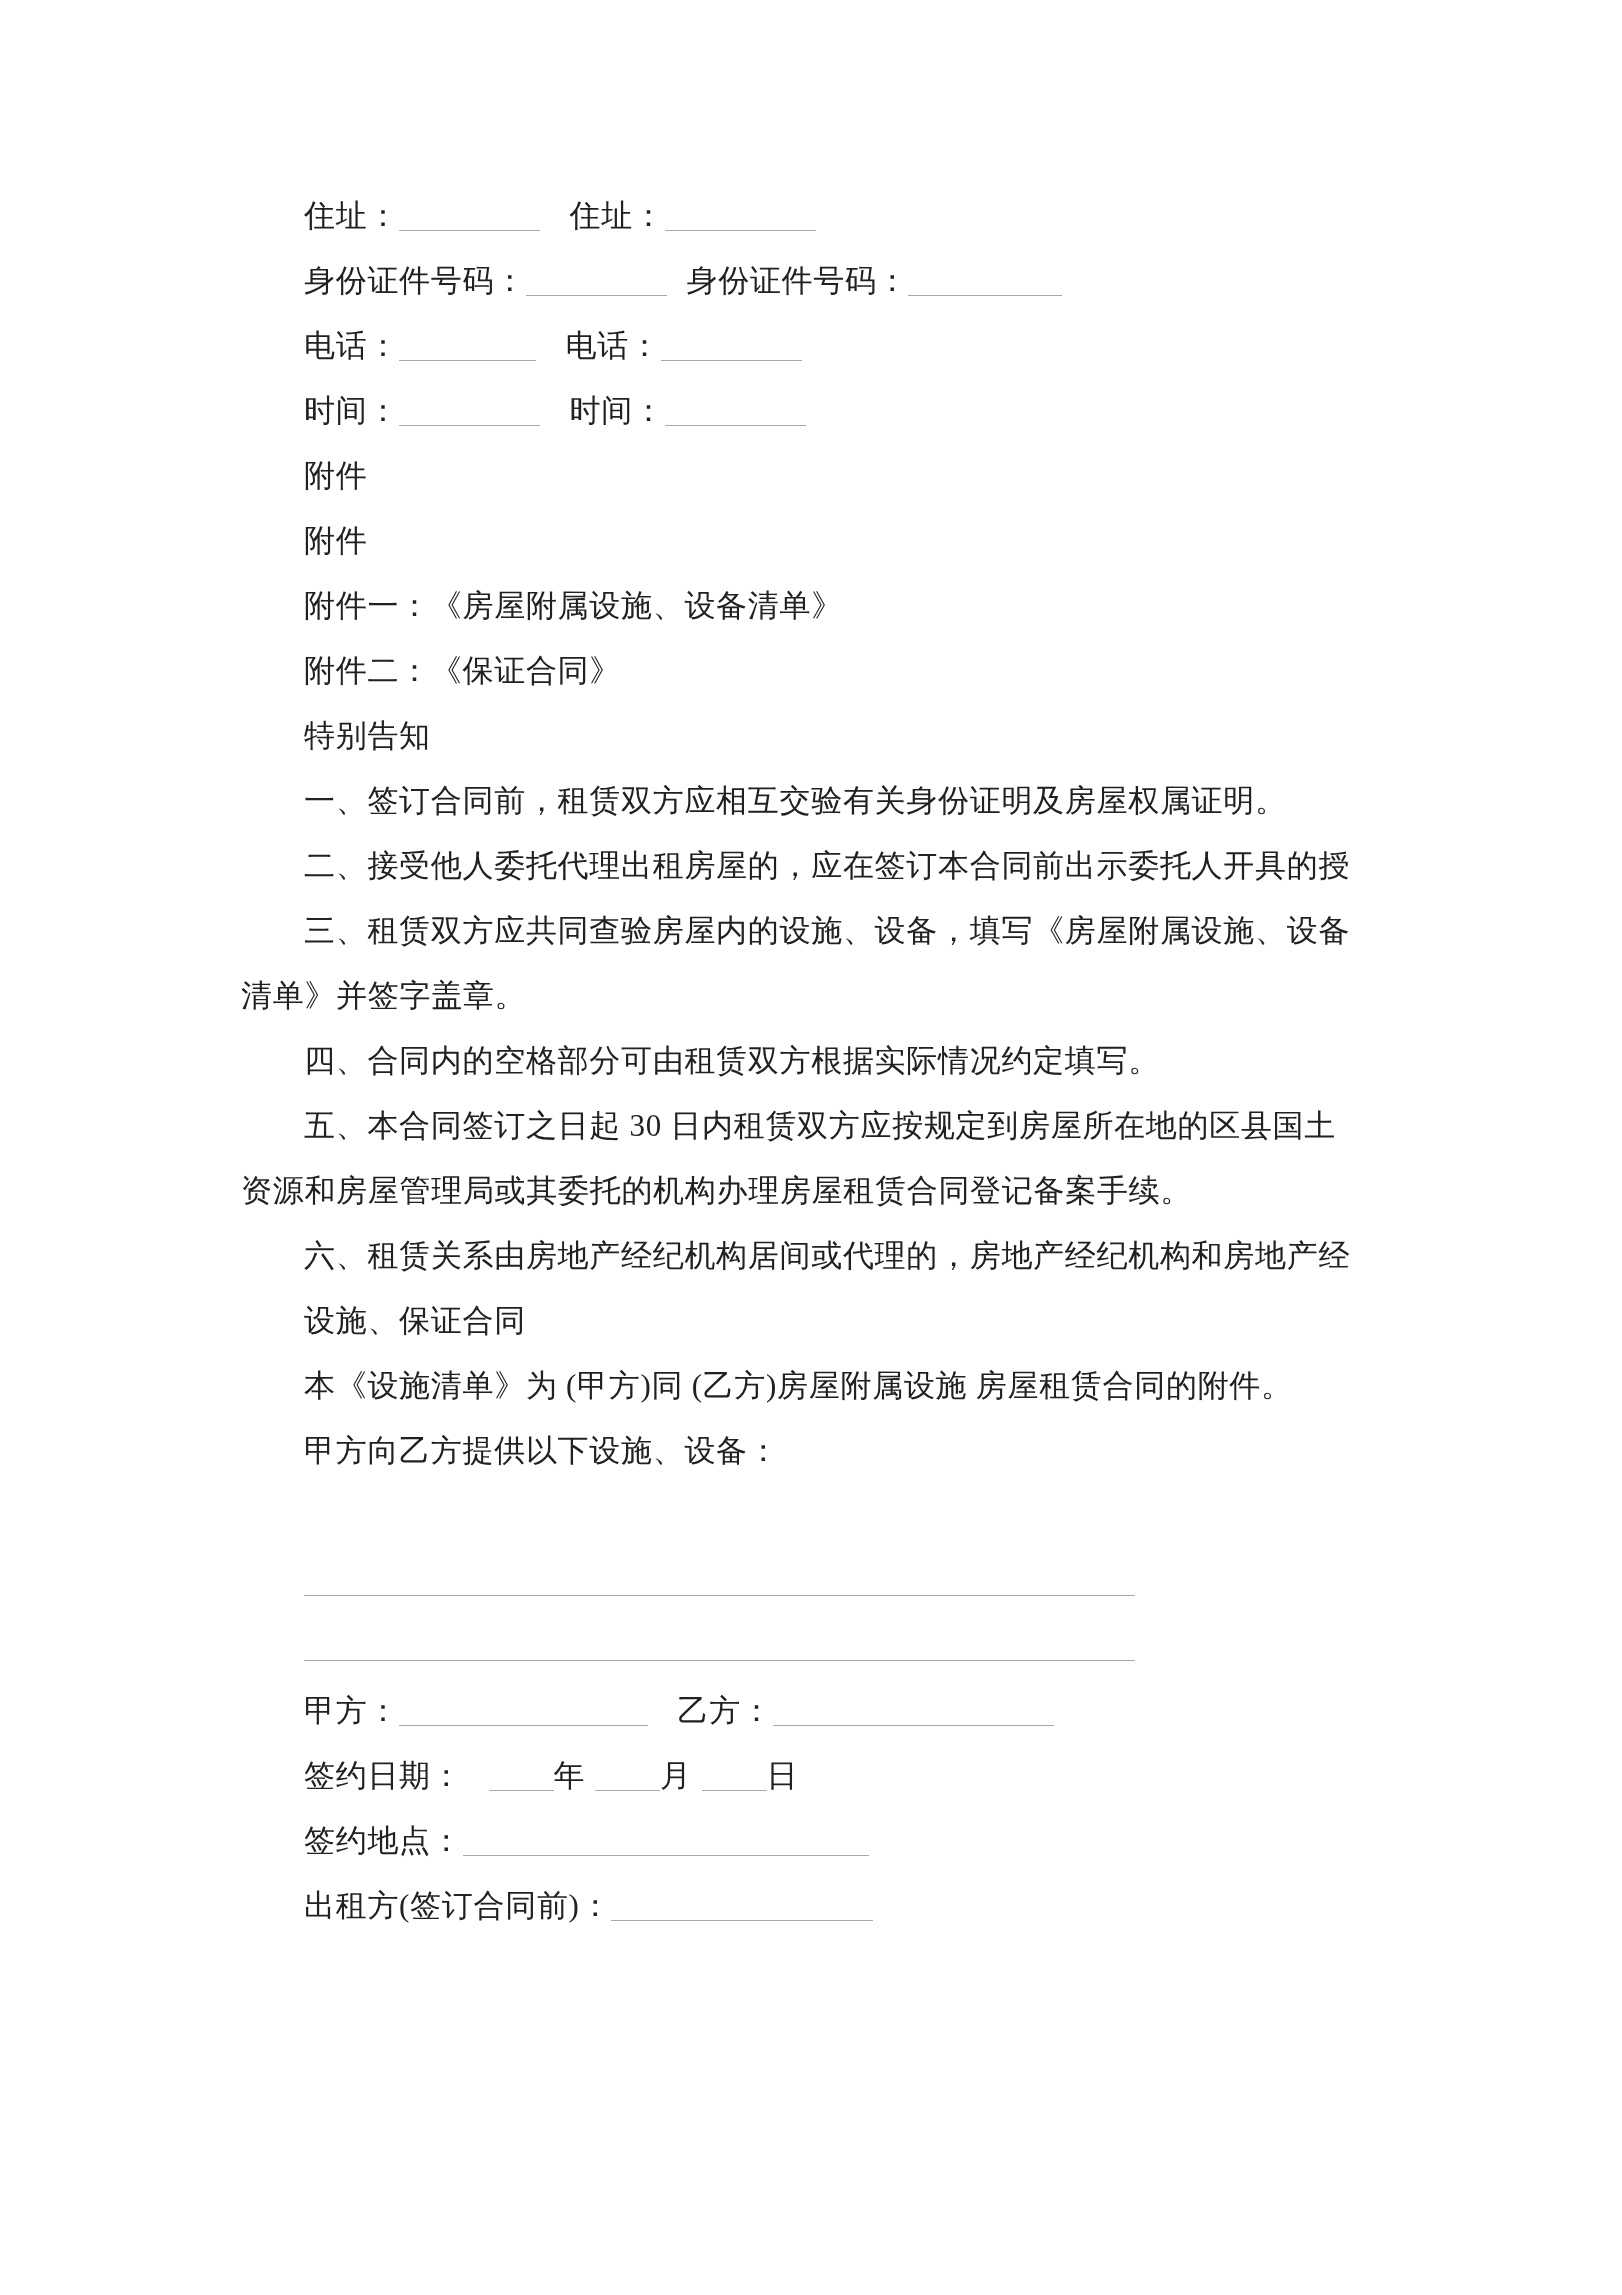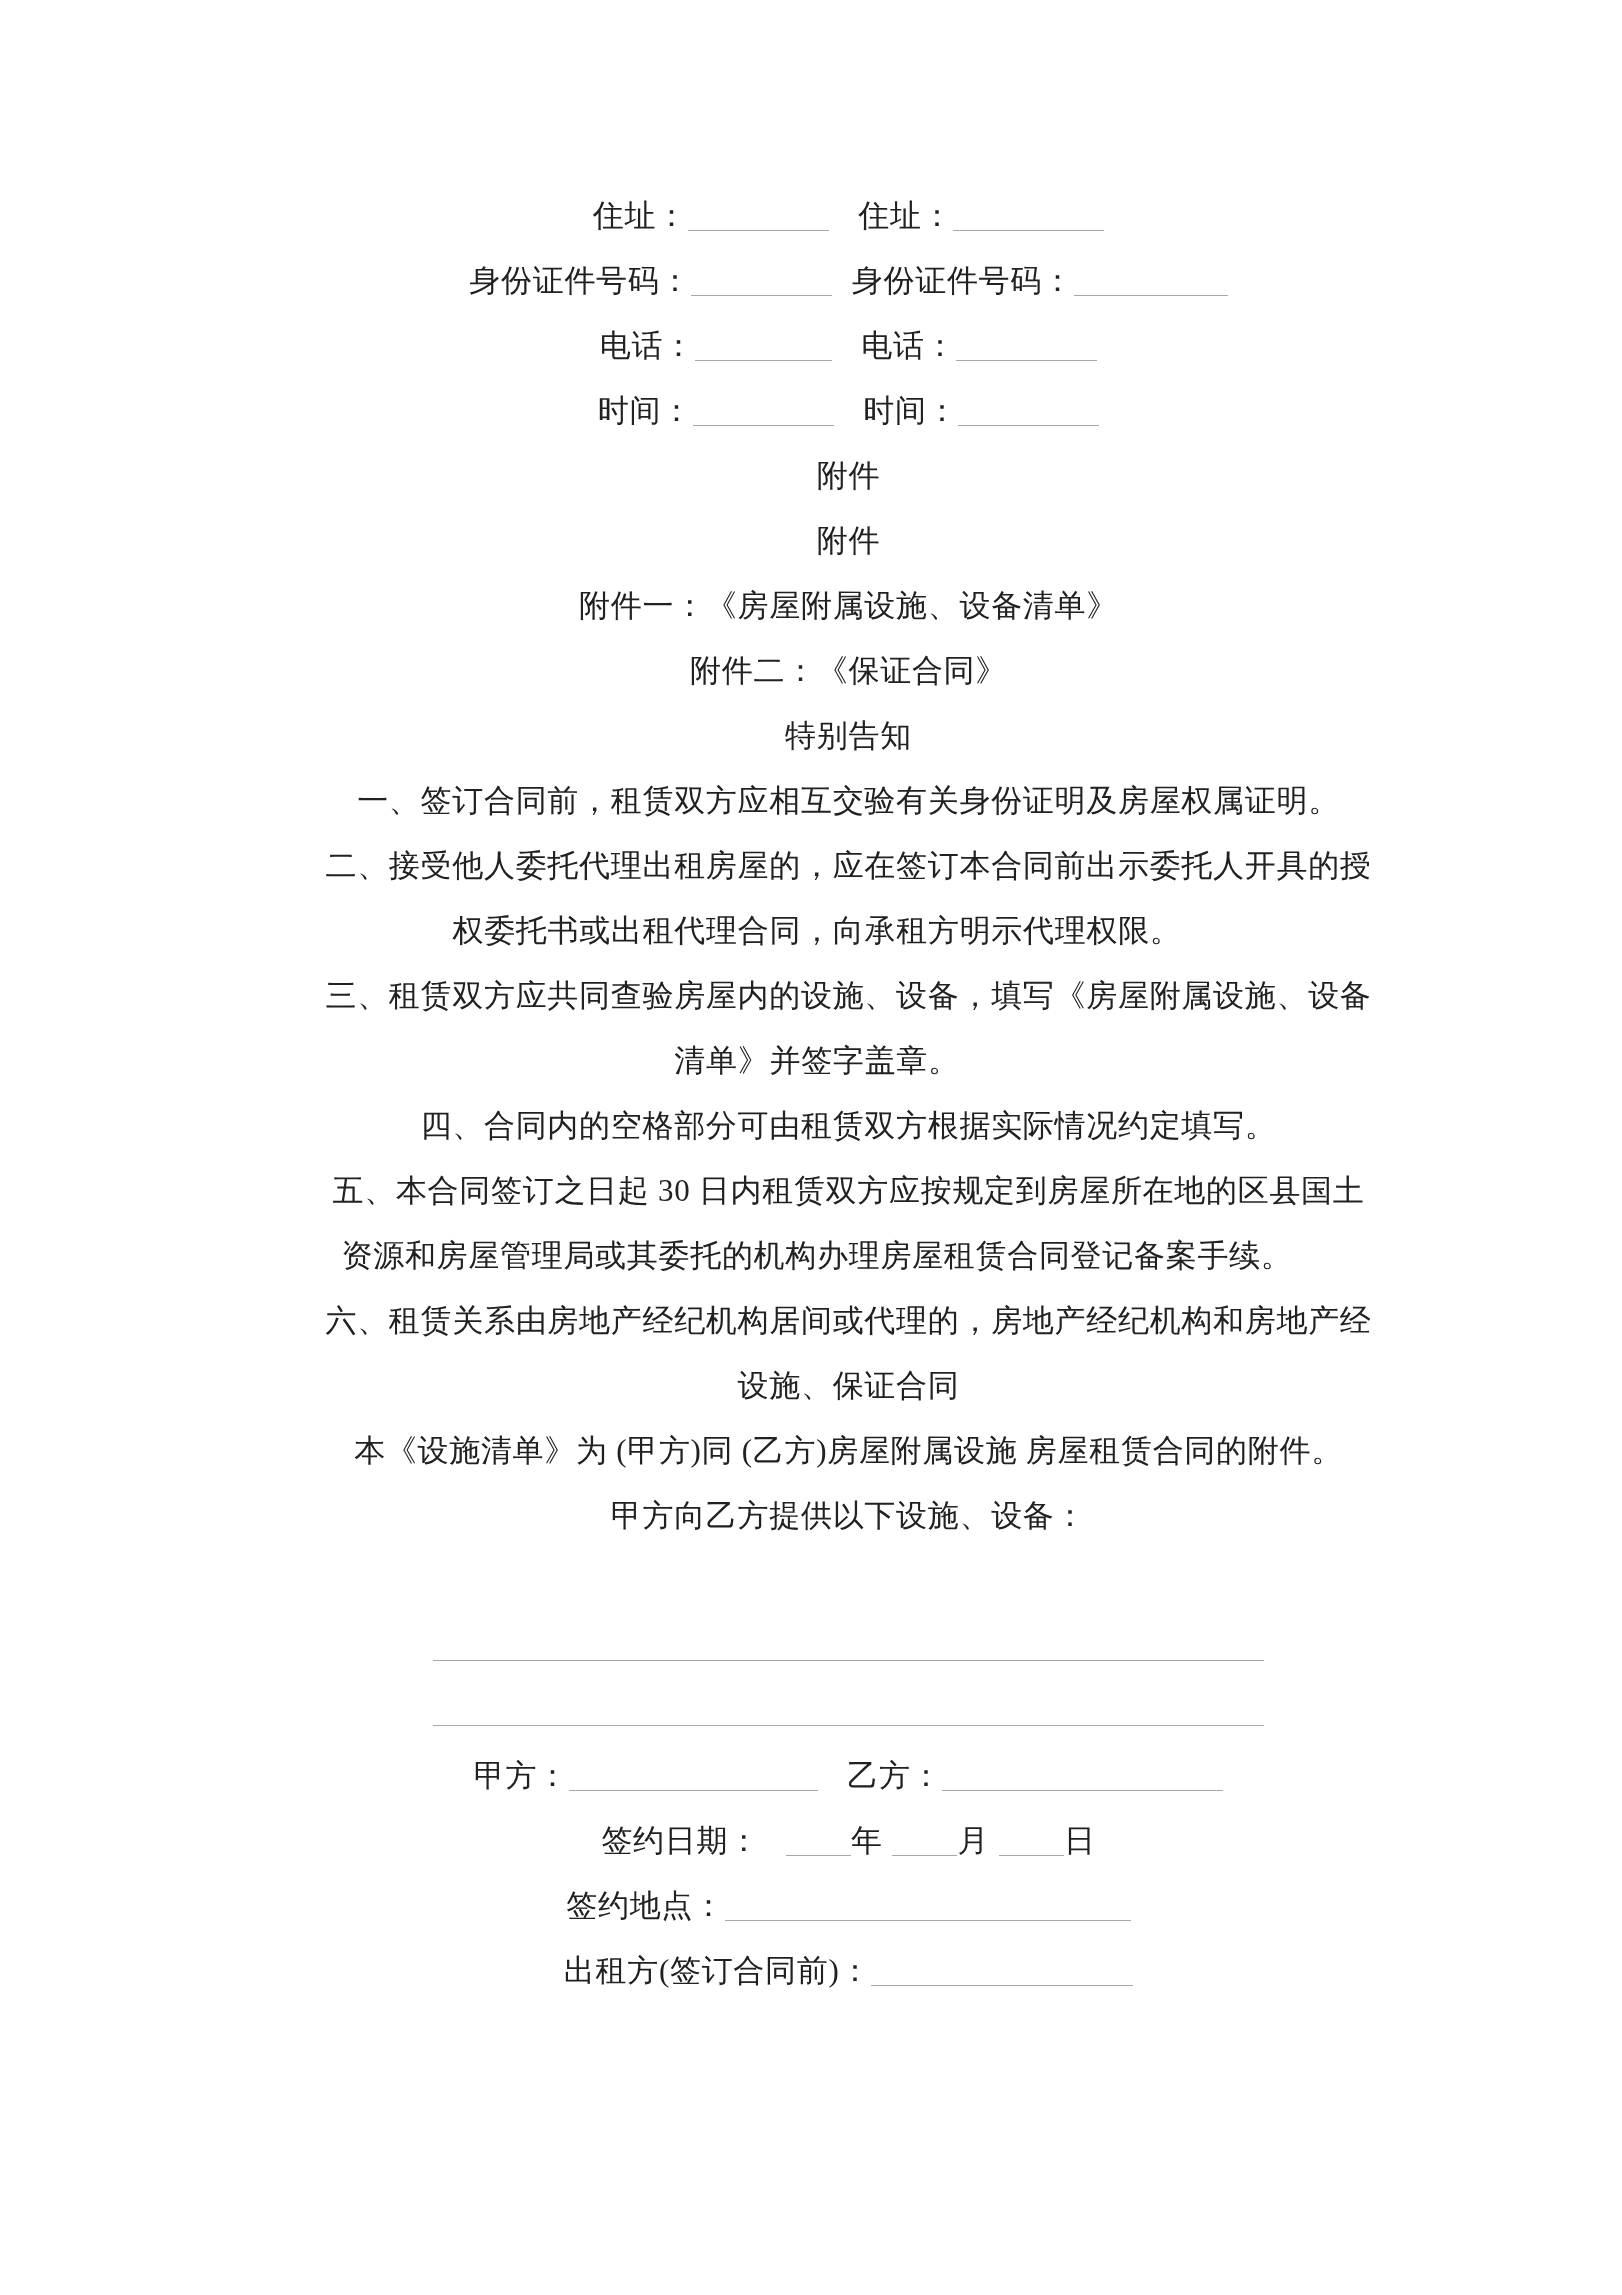--- a/index.html
+++ b/index.html
@@ -13,21 +13,20 @@
     position: relative;
     font-family: "Liberation Serif", "DejaVu Serif", serif;
     color: #212121;
     overflow: hidden;
   }
   .doc {
     position: absolute;
     left: 241px;
     top: 183px;
     width: 1152px;
-    text-align: center;
   }
   .line {
     height: 65px;
     line-height: 65px;
     font-size: 31px;
     white-space: nowrap;
     letter-spacing: 0.7px;
   }
   .line.indent {
     padding-left: 63px;
@@ -59,21 +58,20 @@
       <div class="line indent"><span class="run">身份证件号码：</span><span class="blank" style="width: 141px;"></span><span class="gap" style="width: 19.6px;"></span><span class="run">身份证件号码：</span><span class="blank" style="width: 154px;"></span></div>
       <div class="line indent"><span class="run">电话：</span><span class="blank" style="width: 137px;"></span><span class="gap" style="width: 29.4px;"></span><span class="run">电话：</span><span class="blank" style="width: 141px;"></span></div>
       <div class="line indent"><span class="run">时间：</span><span class="blank" style="width: 141px;"></span><span class="gap" style="width: 29.4px;"></span><span class="run">时间：</span><span class="blank" style="width: 141px;"></span></div>
       <div class="line indent"><span class="run">附件</span></div>
       <div class="line indent"><span class="run">附件</span></div>
       <div class="line indent"><span class="run">附件一：《房屋附属设施、设备清单》</span></div>
       <div class="line indent"><span class="run">附件二：《保证合同》</span></div>
       <div class="line indent"><span class="run">特别告知</span></div>
       <div class="line indent"><span class="run">一、签订合同前，租赁双方应相互交验有关身份证明及房屋权属证明。</span></div>
       <div class="line indent"><span class="run">二、接受他人委托代理出租房屋的，应在签订本合同前出示委托人开具的授</span></div>
-      <div class="line"><span class="run">权委托书或出租代理合同，向承租方明示代理权限。</span></div>
       <div class="line indent"><span class="run">三、租赁双方应共同查验房屋内的设施、设备，填写《房屋附属设施、设备</span></div>
       <div class="line"><span class="run">清单》并签字盖章。</span></div>
       <div class="line indent"><span class="run">四、合同内的空格部分可由租赁双方根据实际情况约定填写。</span></div>
       <div class="line indent"><span class="run">五、本合同签订之日起 30 日内租赁双方应按规定到房屋所在地的区县国土</span></div>
       <div class="line"><span class="run">资源和房屋管理局或其委托的机构办理房屋租赁合同登记备案手续。</span></div>
       <div class="line indent"><span class="run">六、租赁关系由房地产经纪机构居间或代理的，房地产经纪机构和房地产经</span></div>
       <div class="line indent"><span class="run">设施、保证合同</span></div>
       <div class="line indent"><span class="run">本《设施清单》为 (甲方)同 (乙方)房屋附属设施 房屋租赁合同的附件。</span></div>
       <div class="line indent"><span class="run">甲方向乙方提供以下设施、设备：</span></div>
       <div class="line spacer"></div>

